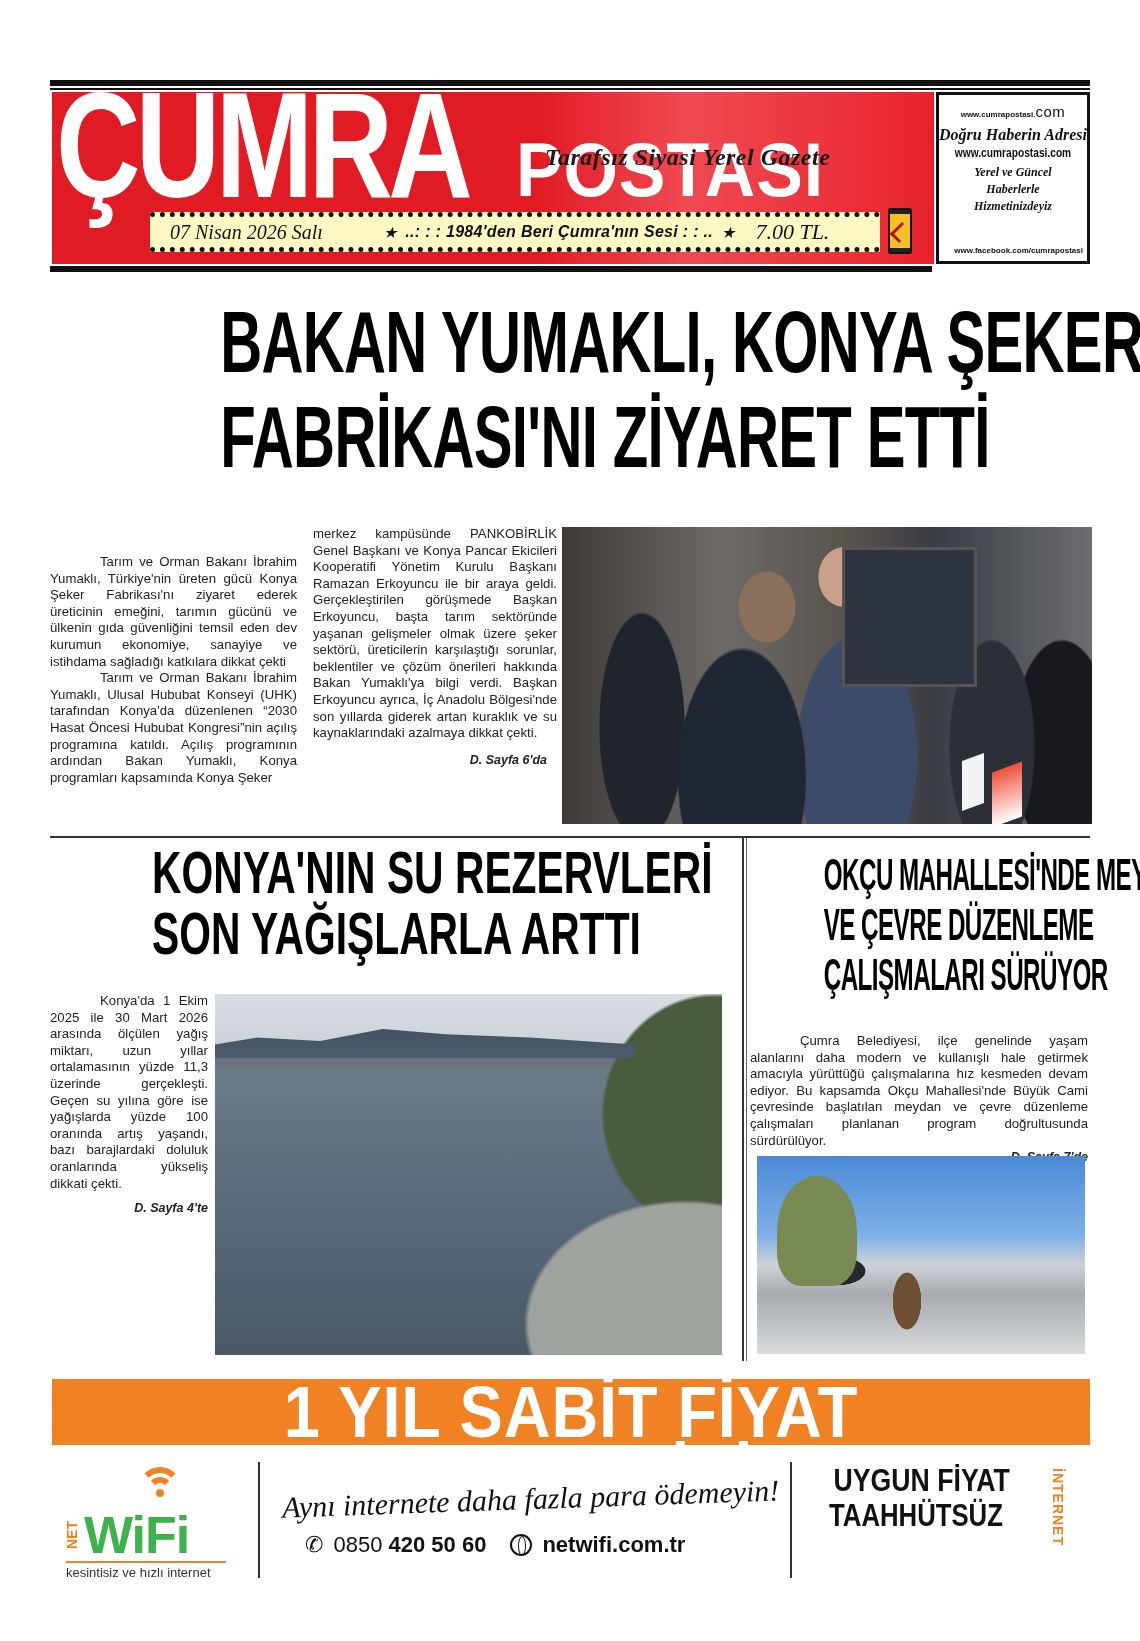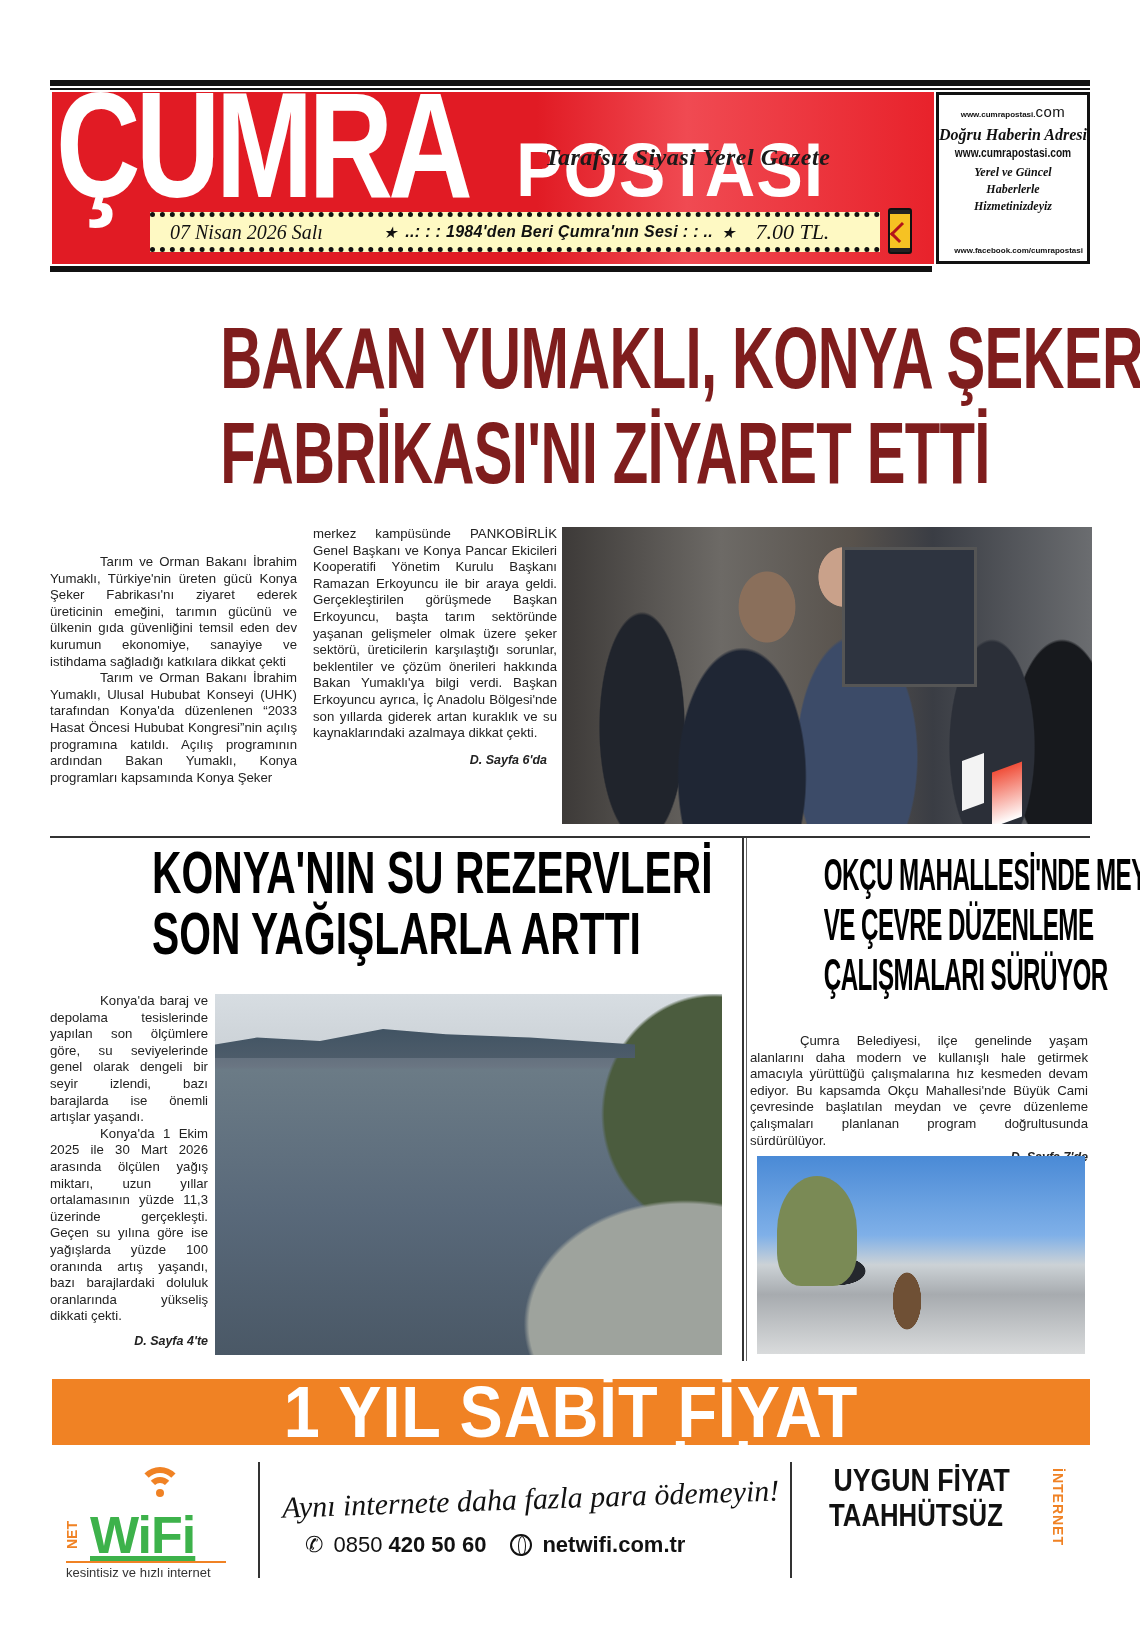--- a/index.html
+++ b/index.html
@@ -37,21 +37,21 @@
   .side-box .top-url b { font-size: 15px; font-weight: 400; letter-spacing: 0.5px; }
   .side-box .line1 { font-style: italic; font-weight: 700; font-size: 16px; margin-top: 6px; }
   .side-box .line2 { font-family: "Liberation Sans", sans-serif; font-weight: 700; font-size: 12px; transform: scaleX(0.85); margin-top: 2px; }
   .side-box .line3 { font-style: italic; font-weight: 700; font-size: 12px; margin-top: 4px; line-height: 1.4; }
   .side-box .fb { position: absolute; left: 6px; bottom: 6px; right: 4px; font-family: "Liberation Sans", sans-serif;
     font-size: 8px; font-weight: 700; text-align: right; display: flex; align-items: center; justify-content: flex-end; gap: 12px; }
   .thumb { display: inline-block; width: 12px; height: 10px; background: #111; border-radius: 2px; }
 
   
   .headline { position: absolute; left: 40px; top: 294px; width: 1060px; text-align: left;
-    font-family: "Liberation Sans", sans-serif; font-weight: 700; color: #7f1d1d; line-height: 1.08; margin-top: 16px; }
+    font-family: "Liberation Sans", sans-serif; font-weight: 700; color: #000000; line-height: 1.08; }
   .headline .l { display: block; font-size: 88px; transform: scaleX(0.66); transform-origin: center top; white-space: nowrap; letter-spacing: -1px; }
 
   
   .col { position: absolute; font-size: 13.2px; line-height: 16.6px; text-align: justify; color: #222; }
   .col p { text-indent: 50px; }
   .ref { font-weight: 700; font-style: italic; font-size: 12.5px; text-align: right; }
 
   .photo { position: absolute; overflow: hidden; }
   .photo-meeting { left: 562px; top: 527px; width: 530px; height: 297px;
     background:
@@ -91,21 +91,21 @@
   .hl3 { position: absolute; left: 745px; top: 850px; width: 350px; text-align: center; font-weight: 700; color: #000; line-height: 1.14; }
   .hl3 .l { display: block; font-size: 44px; transform: scaleX(0.55); transform-origin: center top; white-space: nowrap; letter-spacing: -1px; }
 
   
   .ad-orange { position: absolute; left: 52px; top: 1379px; width: 1038px; height: 66px; background: #f08224;
     color: #fff; font-weight: 700; font-size: 72px; text-align: center; line-height: 66px; letter-spacing: 1px; overflow: hidden; }
   .ad-orange span { display: inline-block; transform: scaleX(0.9); }
   .ad-logo { position: absolute; left: 62px; top: 1465px; width: 170px; height: 110px; }
   .wifi-arc { position: absolute; border: 6px solid #f08224; border-color: #f08224 transparent transparent transparent; border-radius: 50%; }
   .ad-net { position: absolute; left: 4px; top: 56px; width: 14px; color: #f08224; font-weight: 700; font-size: 14px; line-height: 13px; writing-mode: vertical-rl; transform: rotate(180deg); }
-  .ad-wifi { position: absolute; left: 28px; top: 44px; font-weight: 700; font-size: 52px; color: #3db24b; letter-spacing: -1px; line-height: 1; text-decoration: underline; }
+  .ad-wifi { position: absolute; left: 22px; top: 44px; font-weight: 700; font-size: 52px; color: #3db24b; letter-spacing: -1px; line-height: 1; }
   .ad-wifi-line { position: absolute; left: 4px; top: 96px; width: 160px; height: 2px; background: #f08224; }
   .ad-tag { position: absolute; left: 4px; top: 100px; font-size: 13px; color: #333; white-space: nowrap; }
   .ad-sep { position: absolute; width: 2px; background: #333; }
   .ad-slogan { position: absolute; left: 282px; top: 1482px; font-family: "Liberation Serif", serif; font-style: italic; font-size: 30px; color: #111; transform: rotate(-2deg); white-space: nowrap; }
   .ad-contact { position: absolute; left: 305px; top: 1532px; font-size: 22px; color: #111; display: flex; align-items: center; gap: 10px; white-space: nowrap; }
   .ad-contact .num b { font-weight: 700; }
   .globe { display: inline-block; width: 22px; height: 22px; border: 2px solid #111; border-radius: 50%; position: relative; }
   .globe::before { content: ""; position: absolute; left: 6px; top: 0; width: 6px; height: 18px; border: 1.5px solid #111; border-radius: 50%; }
   .ad-right { position: absolute; left: 812px; top: 1465px; width: 230px; font-weight: 700; color: #111; line-height: 1; text-align: right; }
   .ad-right .r1 { font-size: 31px; transform: scaleX(0.86); transform-origin: left; white-space: nowrap; }
@@ -149,21 +149,21 @@
   </div>
 </div>
 
 <div class="headline">
   <span class="l">BAKAN YUMAKLI, KONYA ŞEKER</span>
   <span class="l">FABRİKASI'NI ZİYARET ETTİ</span>
 </div>
 
 <div class="col" style="left:50px; top:554px; width:247px;">
   <p>Tarım ve Orman Bakanı İbrahim Yumaklı, Türkiye'nin üreten gücü Konya Şeker Fabrikası'nı ziyaret ederek üreticinin emeğini, tarımın gücünü ve ülkenin gıda güvenliğini temsil eden dev kurumun ekonomiye, sanayiye ve istihdama sağladığı katkılara dikkat çekti</p>
-  <p>Tarım ve Orman Bakanı İbrahim Yumaklı, Ulusal Hububat Konseyi (UHK) tarafından Konya'da düzenlenen “2033 Hasat Öncesi Hububat Kongresi”nin açılış programına katıldı. Açılış programının ardından Bakan Yumaklı, Konya programları kapsamında Konya Şeker</p>
+  <p>Tarım ve Orman Bakanı İbrahim Yumaklı, Ulusal Hububat Konseyi (UHK) tarafından Konya'da düzenlenen “2030 Hasat Öncesi Hububat Kongresi”nin açılış programına katıldı. Açılış programının ardından Bakan Yumaklı, Konya programları kapsamında Konya Şeker</p>
 </div>
 <div class="col" style="left:313px; top:526px; width:244px;">
   <div>merkez kampüsünde PANKOBİRLİK Genel Başkanı ve Konya Pancar Ekicileri Kooperatifi Yönetim Kurulu Başkanı Ramazan Erkoyuncu ile bir araya geldi. Gerçekleştirilen görüşmede Başkan Erkoyuncu, başta tarım sektöründe yaşanan gelişmeler olmak üzere şeker sektörü, üreticilerin karşılaştığı sorunlar, beklentiler ve çözüm önerileri hakkında Bakan Yumaklı'ya bilgi verdi. Başkan Erkoyuncu ayrıca, İç Anadolu Bölgesi'nde son yıllarda giderek artan kuraklık ve su kaynaklarındaki azalmaya dikkat çekti.</div>
   <div class="ref" style="margin-top:10px; margin-right:10px;">D. Sayfa 6'da</div>
 </div>
 
 <div class="photo photo-meeting">
   <div class="elevator"></div>
   <div class="flag1"></div>
   <div class="flag2"></div>
@@ -171,21 +171,20 @@
 
 <div class="hr" style="left:50px; top:836px; width:1040px; height:2px;"></div>
 <div class="hr" style="left:742px; top:838px; width:2px; height:523px;"></div>
 <div class="hr" style="left:746px; top:838px; width:1px; height:523px; background:#666;"></div>
 
 <div class="hl2">
   <span class="l">KONYA'NIN SU REZERVLERİ</span>
   <span class="l">SON YAĞIŞLARLA ARTTI</span>
 </div>
 <div class="col" style="left:50px; top:993px; width:158px;">
-  <p>Konya'da baraj ve depolama tesislerinde yapılan son ölçümlere göre, su seviyelerinde genel olarak dengeli bir seyir izlendi, bazı barajlarda ise önemli artışlar yaşandı.</p>
   <p>Konya'da 1 Ekim 2025 ile 30 Mart 2026 arasında ölçülen yağış miktarı, uzun yıllar ortalamasının yüzde 11,3 üzerinde gerçekleşti. Geçen su yılına göre ise yağışlarda yüzde 100 oranında artış yaşandı, bazı barajlardaki doluluk oranlarında yükseliş dikkati çekti.</p>
   <div class="ref" style="margin-top:8px;">D. Sayfa 4'te</div>
 </div>
 <div class="photo photo-lake">
   <div class="mount"></div>
 </div>
 
 <div class="hl3">
   <span class="l">OKÇU MAHALLESİ'NDE MEYDAN</span>
   <span class="l">VE ÇEVRE DÜZENLEME</span>

